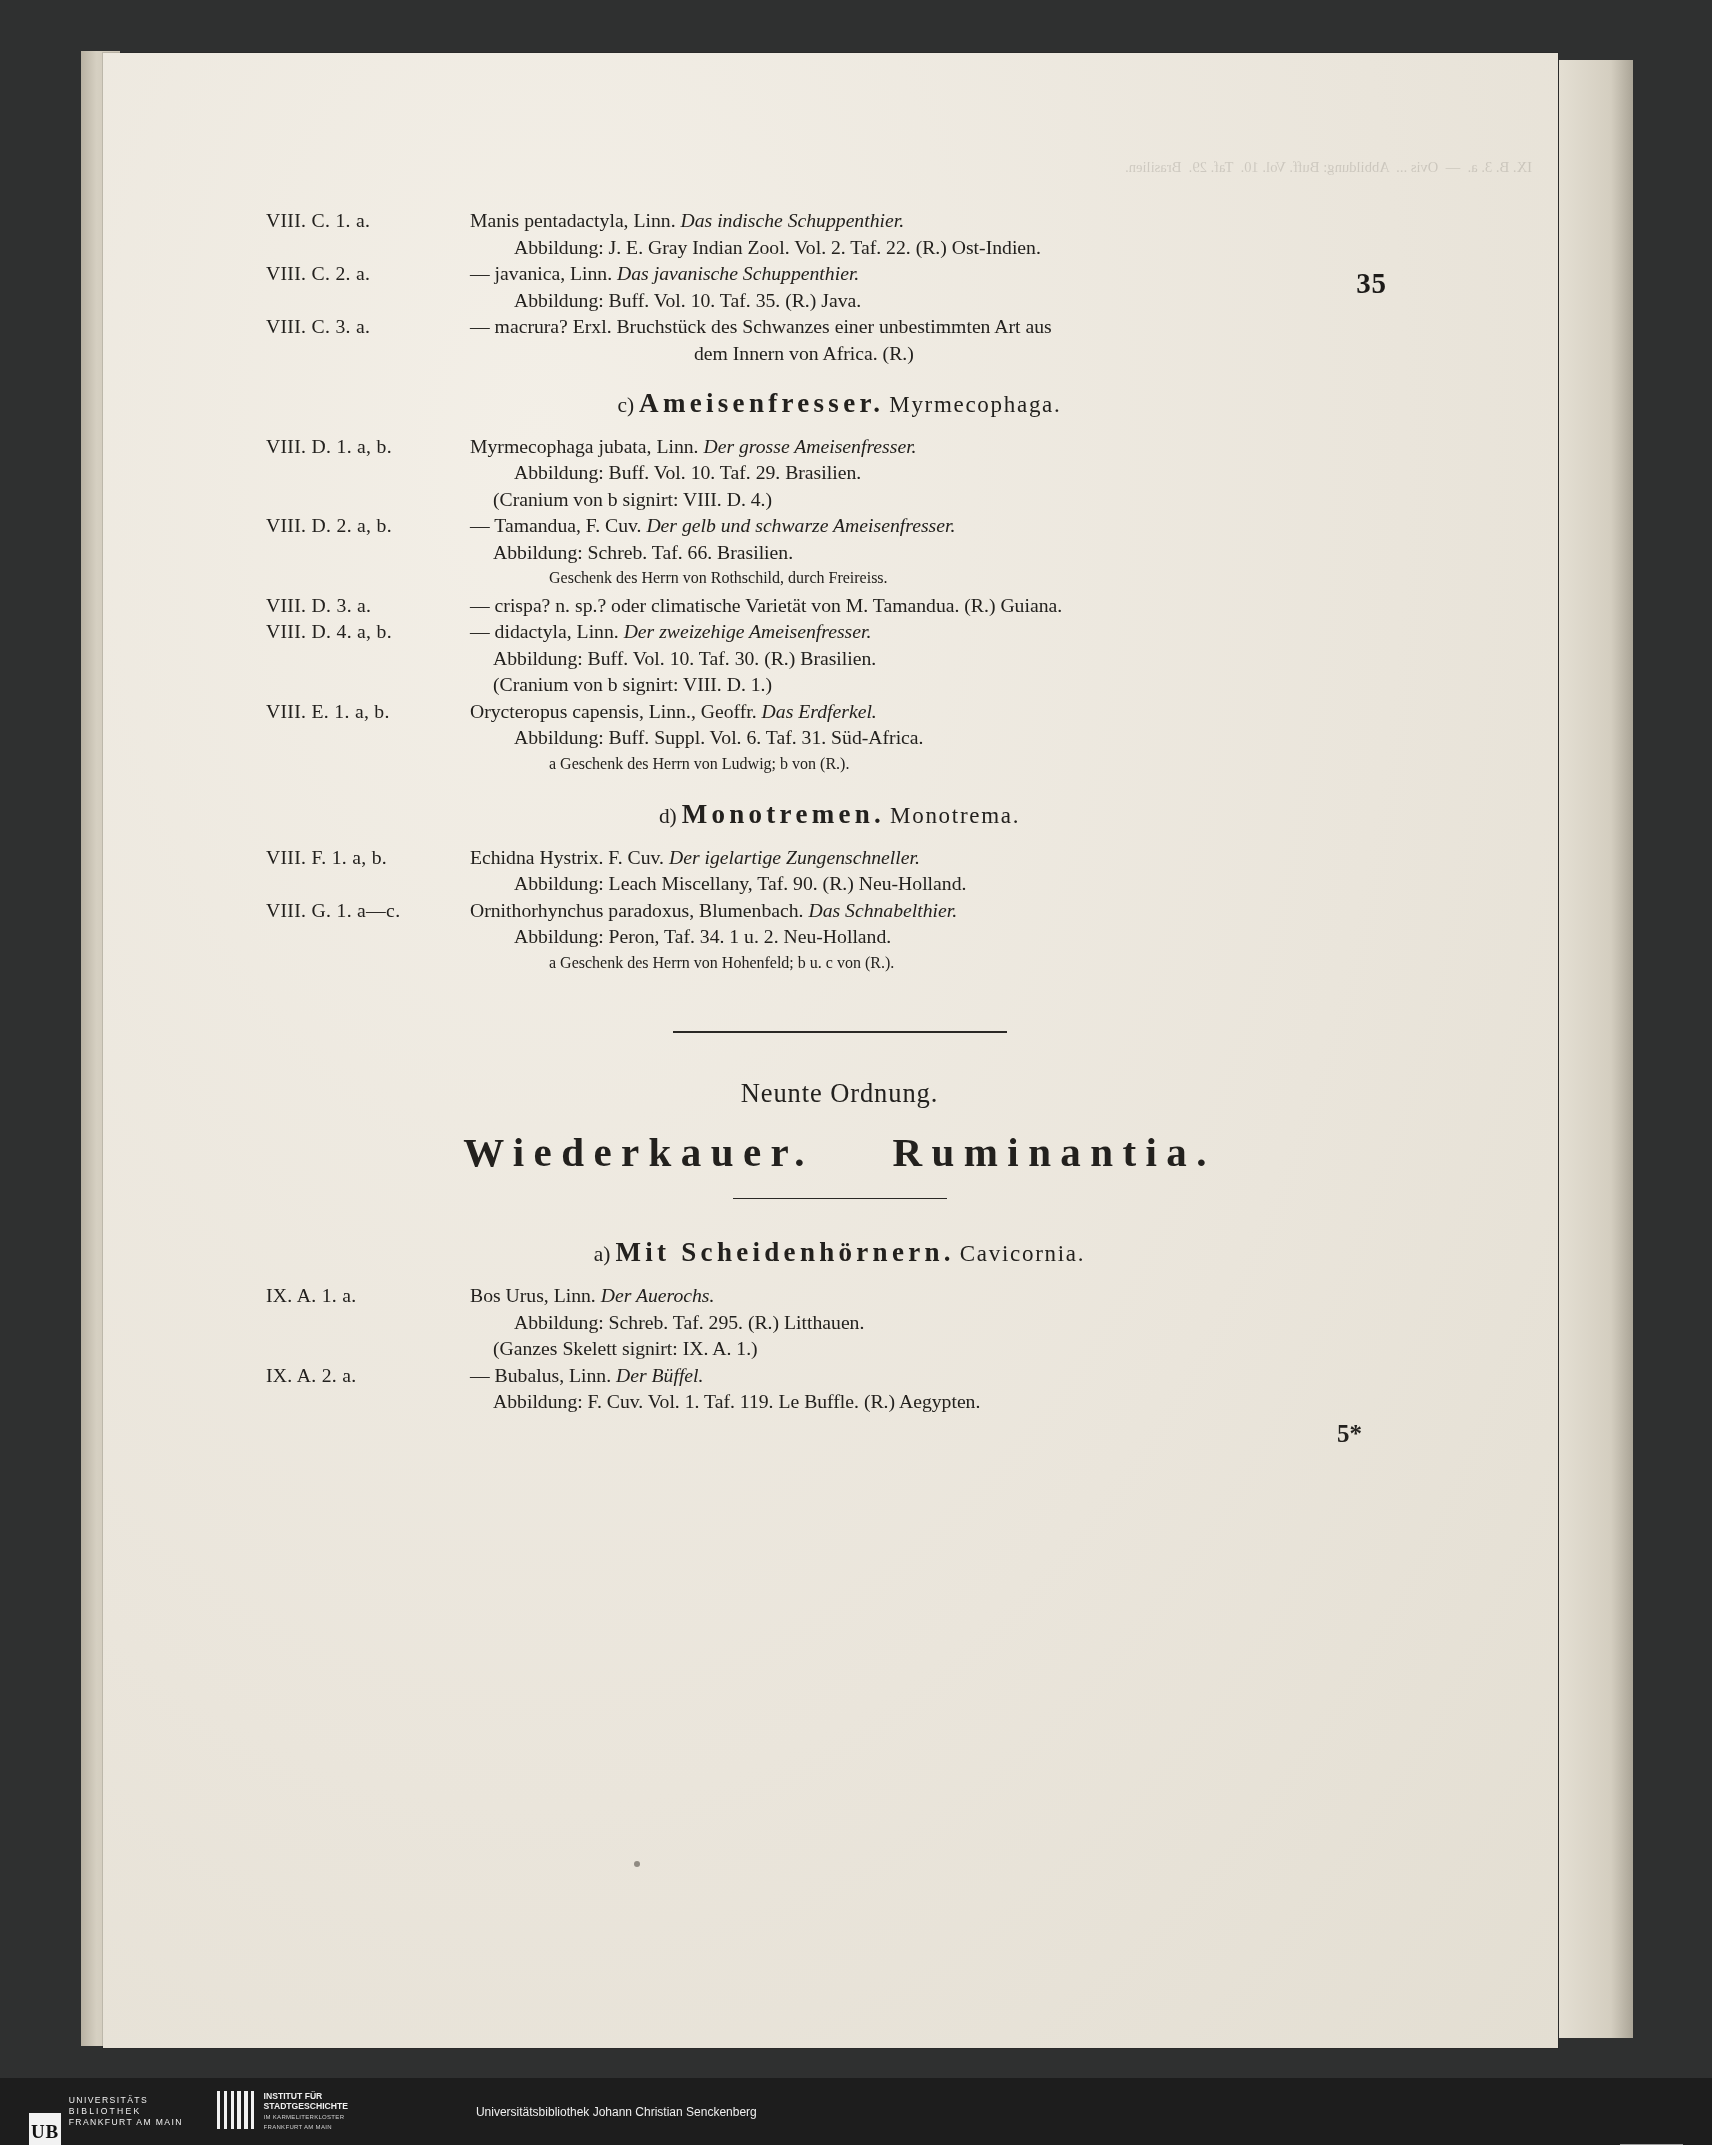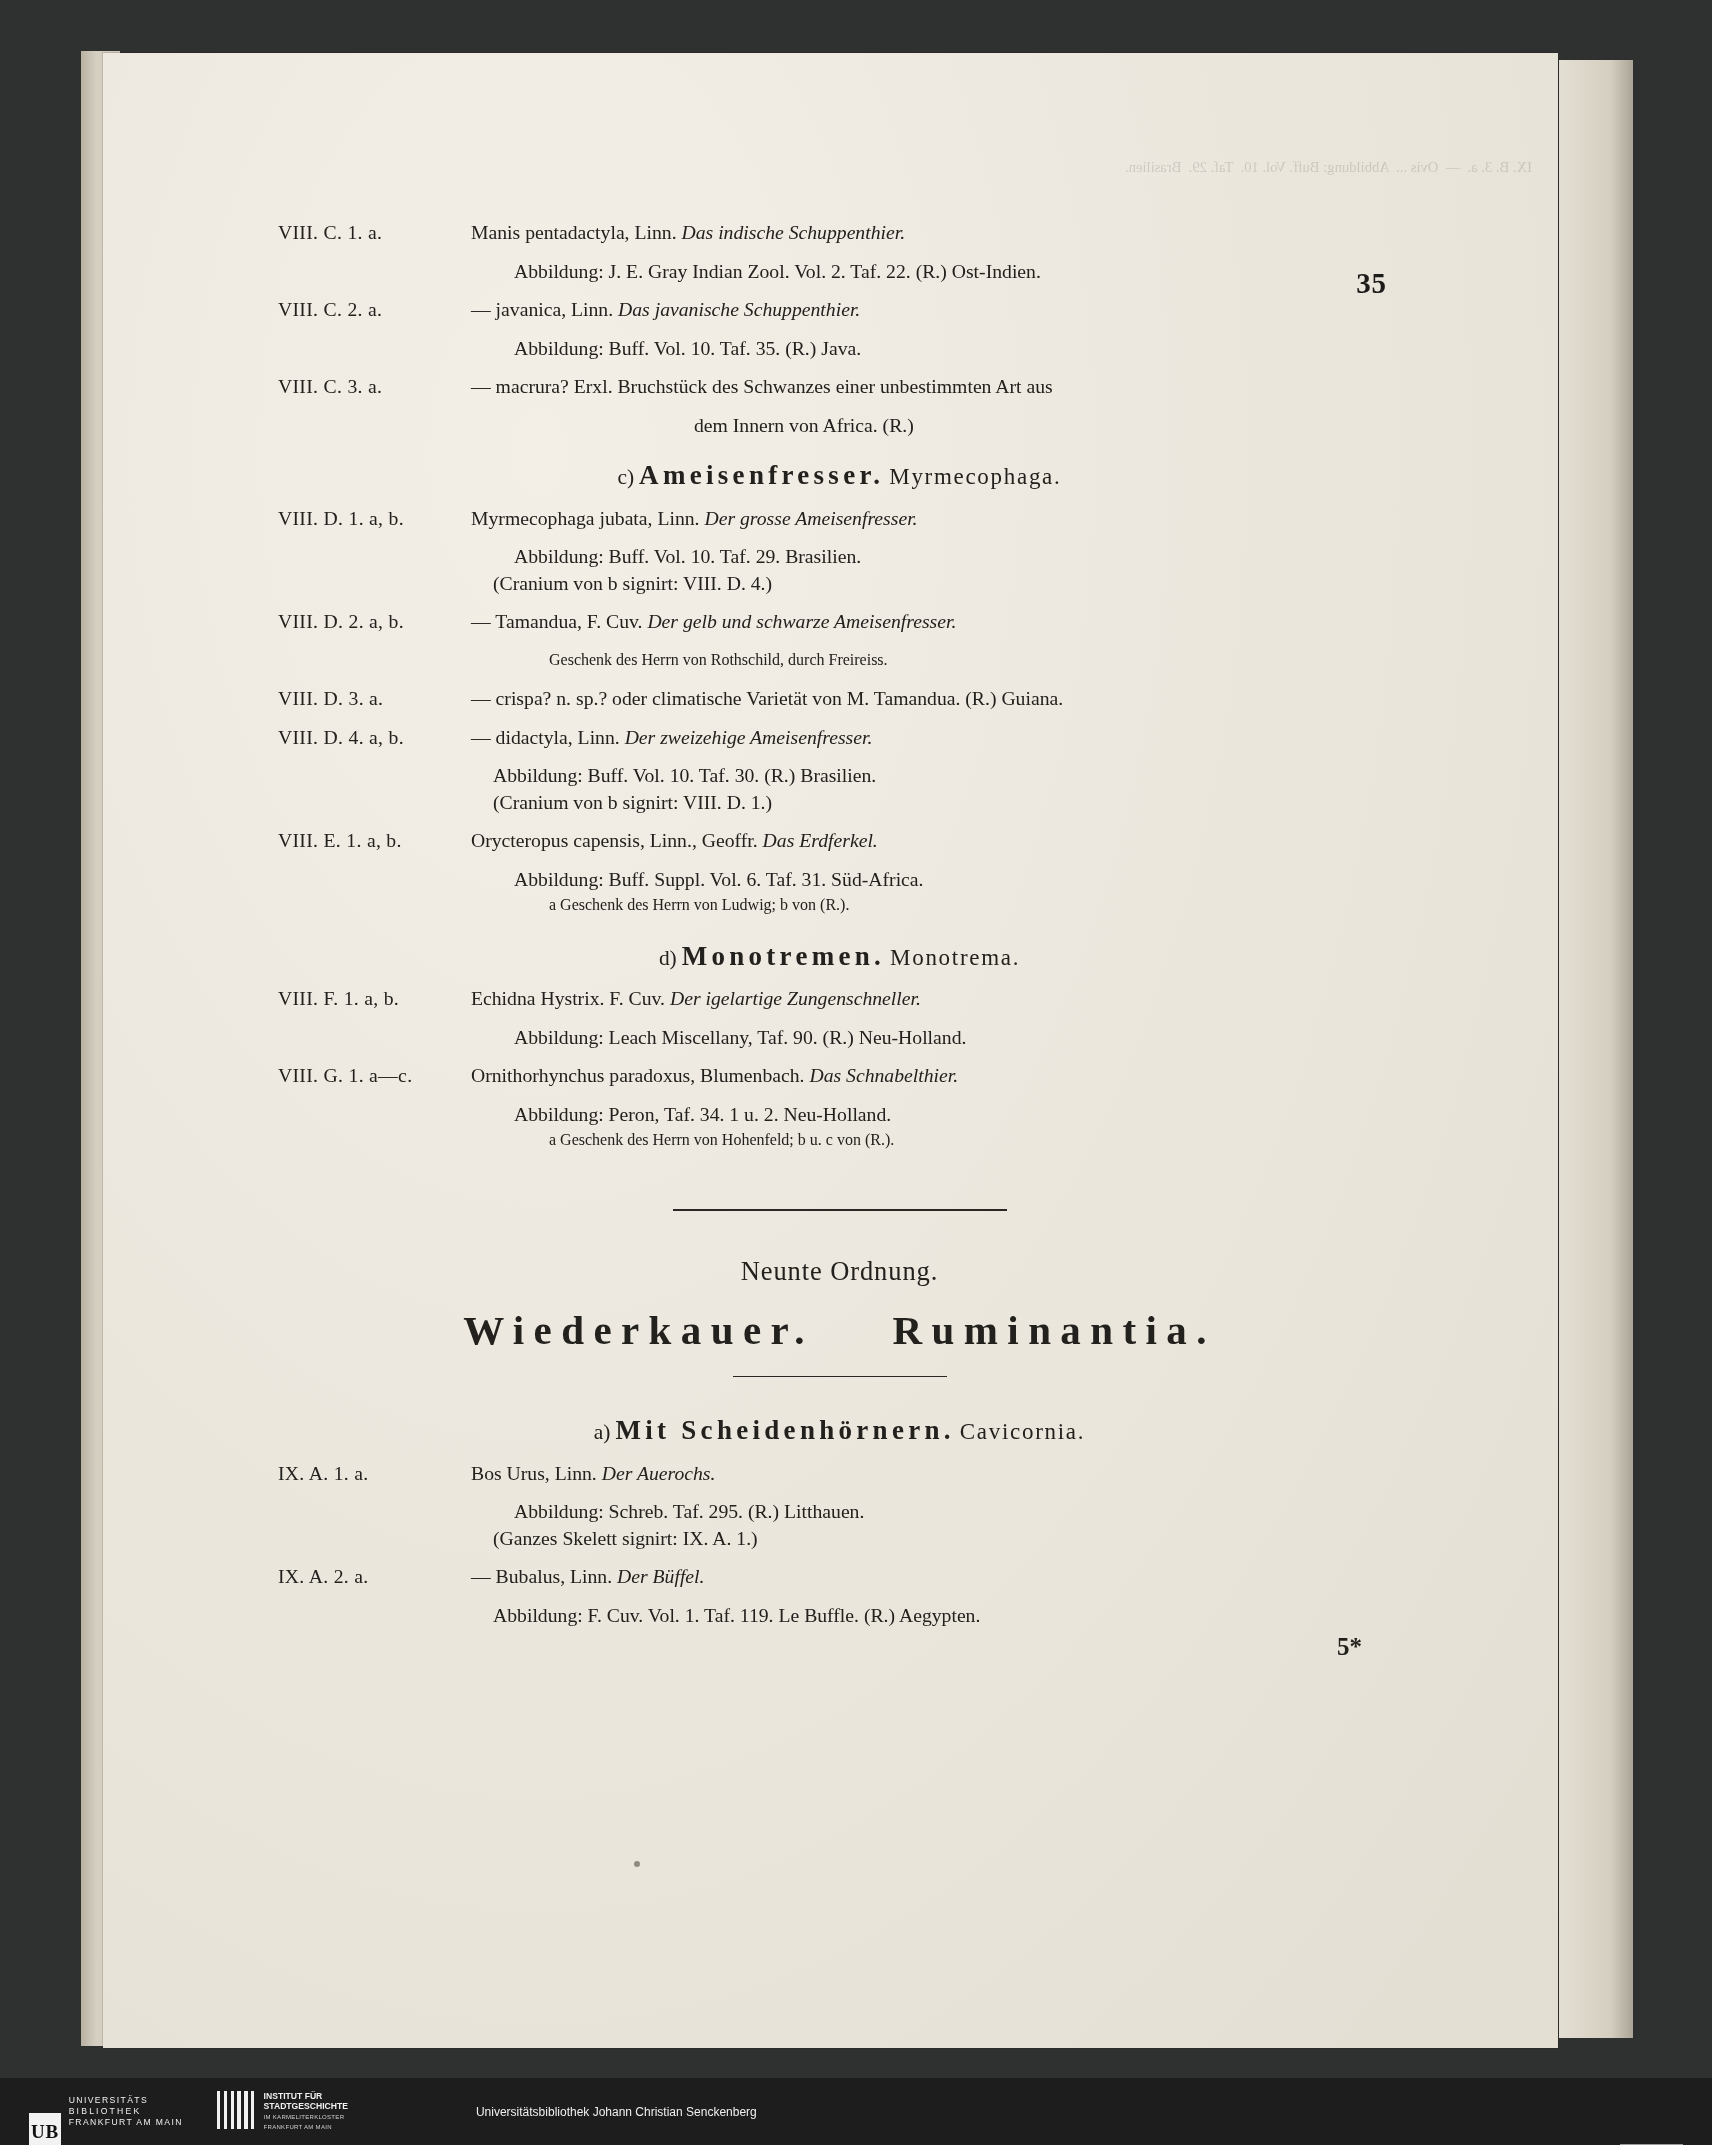--- a/index.html
+++ b/index.html
@@ -74,21 +74,22 @@
     top: 214px;
     font-size: 29px;
     font-weight: bold;
     letter-spacing: 0.9px;
     color: #1d1b19;
   }
   .entry {
     display: flex;
     font-size: 19.7px;
     line-height: 26.5px;
-    margin: 12px;
+    margin: 0;
+    gap: 11px;
   }
   .sig {
     width: 193px;
     flex: 0 0 193px;
     letter-spacing: 0.3px;
     white-space: nowrap;
     font-size: 19.7px;
   }
   .body {
     flex: 1 1 auto;
@@ -314,20 +315,21 @@
         <div class="sub">Abbildung: Buff. Vol. 10. Taf. 29.  Brasilien.</div>
         <div class="sub2">(Cranium von b signirt: VIII. D. 4.)</div>
 
         <div class="entry">
           <div class="sig">VIII. D. 2. a, b.</div>
           <div class="body">
             <span>—  Tamandua, F. Cuv.</span>
             <span class="it">Der gelb und schwarze Ameisenfresser.</span>
           </div>
         </div>
+        <div class="sub2">Abbildung: Schreb. Taf. 66.  Brasilien.</div>
         <div class="sub3">Geschenk des Herrn von Rothschild, durch Freireiss.</div>
 
         <div class="entry">
           <div class="sig">VIII. D. 3. a.</div>
           <div class="body">—  crispa? n. sp.? oder climatische Varietät von M. Tamandua.  (R.) Guiana.</div>
         </div>
 
         <div class="entry">
           <div class="sig">VIII. D. 4. a, b.</div>
           <div class="body">

